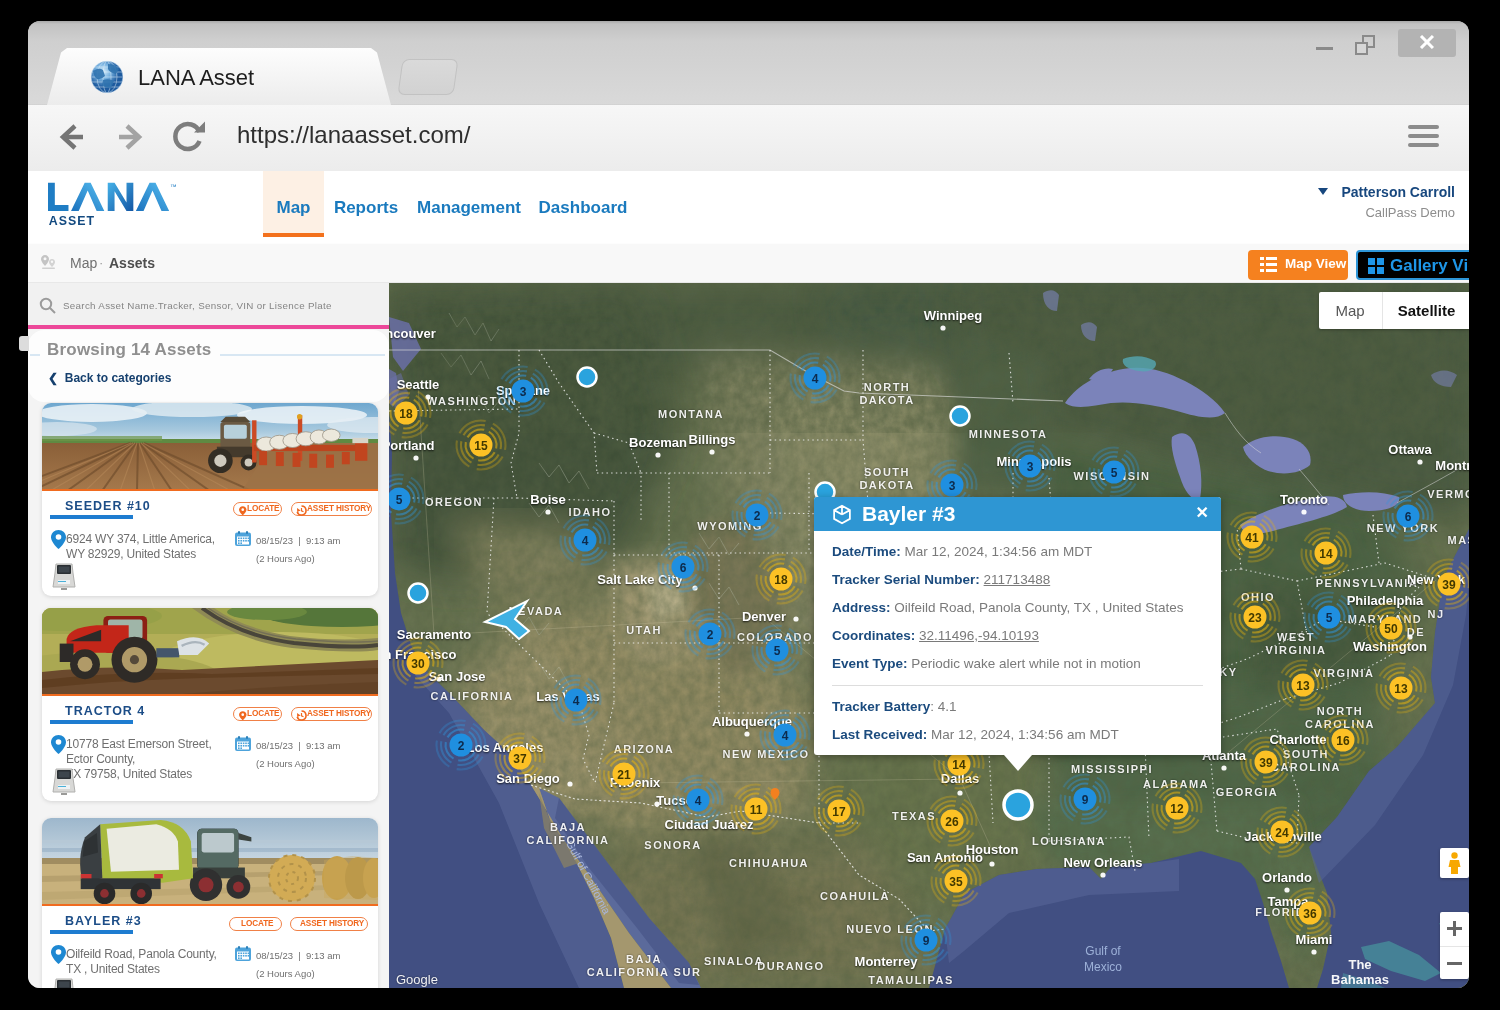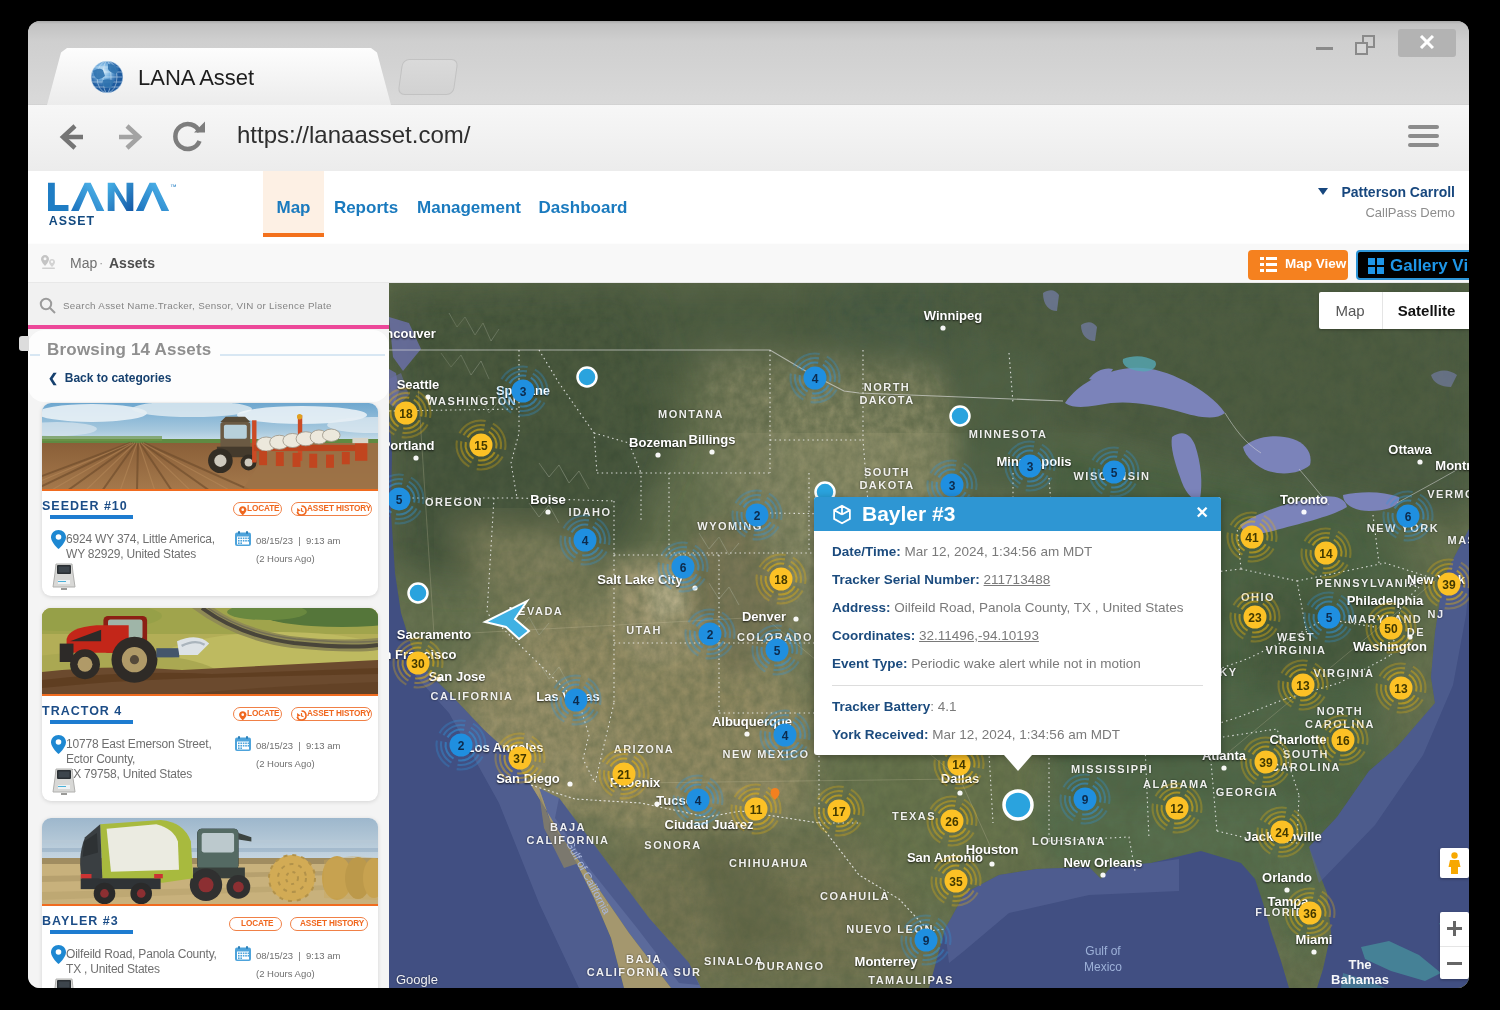--- a/index.html
+++ b/index.html
@@ -48,21 +48,21 @@
   
   .sidebar { position:absolute; left:0; top:262px; width:361px; height:705px; background:#f4f4f4; }
   .search { position:absolute; left:0; top:0; width:100%; height:46px; background:#f1f1f1; border-bottom:4px solid #ec4899;}
   .search .ph { position:absolute; left:35px; top:17px; font-size:9.8px; letter-spacing:.3px; color:#858585;}
   .browse { position:absolute; left:0; top:47px; width:100%; height:72px; background:#fdfdfd;border-radius:16px; }
   .btitle { position:absolute; left:19px; top:10px; font-size:17px; font-weight:bold; color:#8f8f8f; letter-spacing:.2px;}
   .bline { position:absolute; top:71px; height:2px; background:#d8e7f3; }
   .backcat { position:absolute; left:20px; top:41px; font-size:12px; font-weight:bold; color:#16406e; }
   .card { position:absolute; left:14px; width:336px; background:#fff; border-radius:9px; box-shadow:0 1px 4px rgba(0,0,0,.13); overflow:hidden;}
   .cimg { position:relative; width:100%; height:88px; border-bottom:2.5px solid #f06b1f; overflow:hidden; }
-  .ctitle { position:absolute; left:0; font-size:12.5px; font-weight:bold; letter-spacing:1px; color:#1c4d87; }
+  .ctitle { position:absolute; left:23px; font-size:12.5px; font-weight:bold; letter-spacing:1px; color:#1c4d87; }
   .cunder { position:absolute; left:8px; width:83px; height:4px; background:#1e7cd0; }
   .cbtn { position:absolute; height:14px; border:1.5px solid #f08046; border-radius:7px; color:#f0671e; font-weight:bold; font-size:8.2px; letter-spacing:-.1px; line-height:11.5px; text-align:left; white-space:nowrap;}
   .caddr { position:absolute; left:24px; font-size:12px; letter-spacing:-.2px; color:#6f6f6f; line-height:15px; width:160px; }
   .cdate { position:absolute; left:214px; font-size:9.5px; color:#6f6f6f; line-height:18px; }
   
   .maparea { position:absolute; left:361px; top:262px; width:1080px; height:705px; overflow:hidden; background:#7b8464;}
   
   .popup { position:absolute; left:786px; top:476px; width:407px; background:#fff; border-radius:3px; box-shadow:0 2px 8px rgba(0,0,0,.35); }
   .popup .hd { height:34px; background:#2e96d3; border-radius:3px 3px 0 0; color:#fff; }
   .popup .hd .t { position:absolute; left:48px; top:5px; font-size:21px; font-weight:bold; }
@@ -992,18 +992,18 @@
         <div class="x">✕</div>
     </div>
     <div class="bd">
       <div class="row"><b>Date/Time:</b> Mar 12, 2024, 1:34:56 am MDT</div>
       <div class="row"><b>Tracker Serial Number:</b> <span style="text-decoration:underline">211713488</span></div>
       <div class="row"><b>Address:</b> Oilfeild Road, Panola County, TX , United States</div>
       <div class="row"><b>Coordinates:</b> <span style="text-decoration:underline">32.11496,-94.10193</span></div>
       <div class="row" style="margin-bottom:0"><b>Event Type:</b> Periodic wake alert while not in motion</div>
       <div class="sep"></div>
       <div class="row"><b>Tracker Battery</b>: 4.1</div>
-      <div class="row" style="margin-bottom:3px"><b>York Received:</b> Mar 12, 2024, 1:34:56 am MDT</div>
+      <div class="row" style="margin-bottom:3px"><b>Last Received:</b> Mar 12, 2024, 1:34:56 am MDT</div>
     </div>
     <div class="ptail"></div>
   </div>
 </div>
 <div style="position:absolute;left:19px;top:336px;width:10px;height:15px;background:#dcdcdc;border-radius:3px 0 0 3px;"></div>
 
 </body></html>

